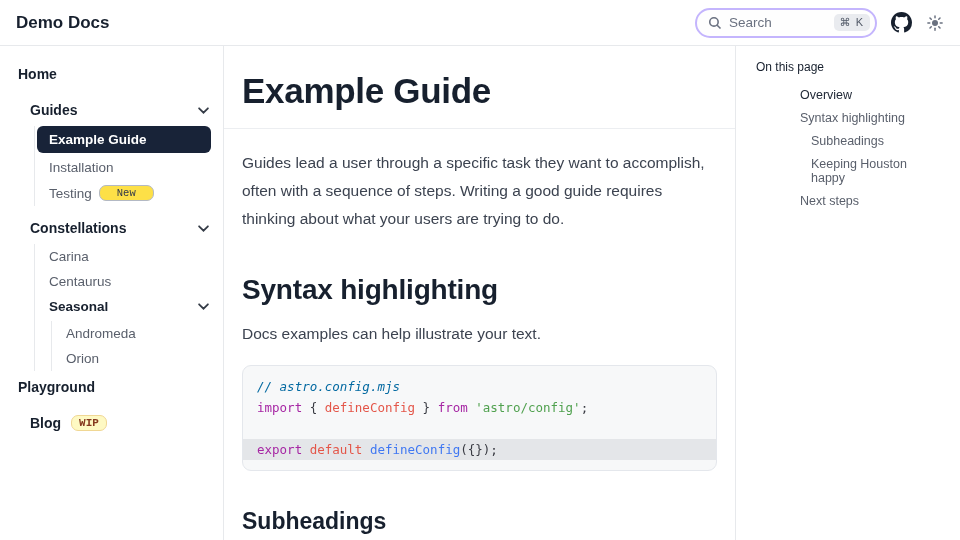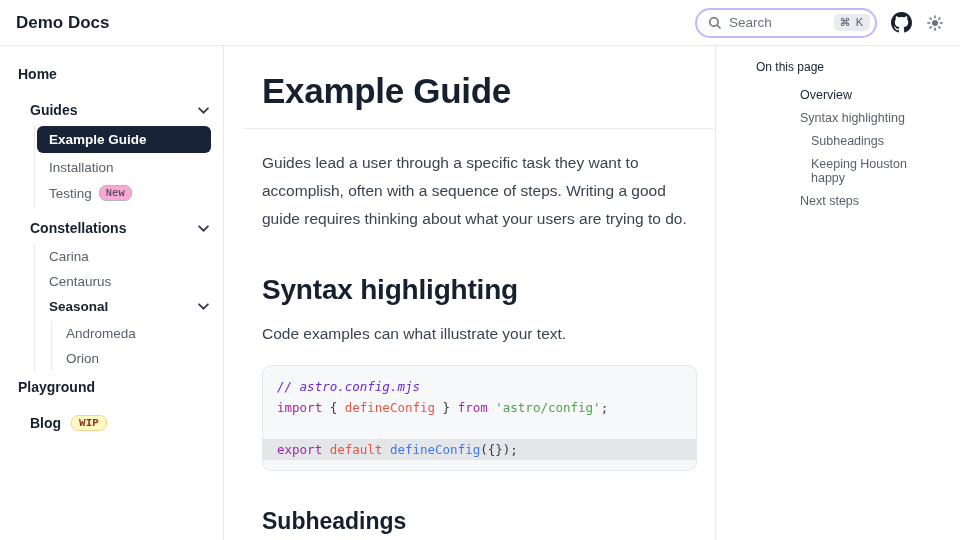--- a/index.html
+++ b/index.html
@@ -10,48 +10,48 @@
   
   .header { height:46px; flex:0 0 46px; display:flex; align-items:center; padding:16px 16px; border-bottom:1px solid #e7e9ec; background:#fff; }
   .site-title { font-size:17px; font-weight:700; color:#17202e; }
   .header-right { margin-left:auto; display:flex; align-items:center; gap:14px; }
   .search-btn { width:182px; height:30px; display:flex; align-items:center; gap:7px; padding:0 5px 0 11px; border:2px solid #c4b5fd; border-radius:999px; background:#fefefe; cursor:pointer; }
   .search-btn .search-ph { font-size:13.5px; color:#6a7180; }
   .search-kbd { margin-left:auto; background:#e9ebef; border-radius:5px; padding:2px 6px; font-size:11px; color:#525a68; letter-spacing:1px; }
   .icon-btn { display:flex; align-items:center; justify-content:center; background:none; border:none; cursor:pointer; }
 
   
-  .cols { flex:1; display:flex; min-height:0;gap:20px; }
+  .cols { flex:1; display:flex; min-height:0; }
   .sidebar { width:224px; flex:0 0 224px; border-right:1px solid #e7e9ec; padding:14px 12px 0 16px; overflow:hidden; }
   .main { flex:1; border-right:1px solid #e7e9ec; overflow:hidden; }
   .toc { width:224px; flex:0 0 224px; padding:14px 16px 0 20px; overflow:hidden; }
 
   
   .sb-top { display:flex; align-items:center; justify-content:space-between; font-size:14px; font-weight:700; color:#17202e; padding:6px 2px; cursor:pointer; border-radius:6px; }
   .sb-top + .sb-top, .sb-group { margin-top:8px;margin-left:12px; }
   .chev { color:#353c47; display:flex; }
   .sb-children { list-style:none; margin:2px 0 2px 6px; border-left:1px solid #e7e9ec; }
   .sb-item { font-size:13.5px; color:#595f6b; padding:5px 6px 5px 14px; cursor:pointer; display:flex; align-items:center; gap:7px; }
   .sb-item.current { background:#182338; color:#fff; font-weight:700; border-radius:6px; margin:2px 0 2px 2px; padding:6px 8px 6px 12px; }
   .sb-subgroup-label { display:flex; align-items:center; justify-content:space-between; font-size:13.5px; font-weight:700; color:#17202e; padding:5px 2px 5px 14px; cursor:pointer; }
   .sb-children .sb-children { margin-left:16px; }
-  .badge-new { font-size:10.5px; font-family:"Liberation Mono","DejaVu Sans Mono",monospace; color:#30384a; border:1px solid #b3b9c4; border-radius:7px; padding:1px 6px; background:#f9a8d4; }
+  .badge-new { font-size:10.5px; font-family:"Liberation Mono","DejaVu Sans Mono",monospace; color:#30384a; border:1px solid #b3b9c4; border-radius:7px; padding:1px 17px; background:#fde047; }
   .badge-wip { font-size:11px; font-weight:700; font-family:"Liberation Mono","DejaVu Sans Mono",monospace; color:#86391f; background:#fef9c3; border:1px solid #f0d794; border-radius:7px; padding:1px 7px; }
   .sb-top .badge-wip { margin-left:2px; }
 
   
   .page-title { font-size:35px; font-weight:700; color:#17202e; letter-spacing:-0.3px; margin:25px 18px 17px; }
   .title-divider { border:none; border-top:1px solid #eceef1; }
   .para { font-size:15.5px; line-height:1.8; color:#3c4350; margin:20px 18px 0; max-width:472px; }
   .h2 { font-size:28px; font-weight:700; color:#17202e; letter-spacing:-0.2px; margin:41px 18px 0; }
   .h2 + .para { margin-top:14px; }
   .code-block { margin:17px 18px 0; border:1px solid #e4e7ec; border-radius:9px; background:#f7f8f9; padding:10px 0; font-family:"DejaVu Sans Mono","Liberation Mono",monospace; font-size:12.5px; line-height:21px; color:#383a42; overflow:hidden; }
   .code-line { padding:0 14px; min-height:21px; white-space:pre; }
   .code-line.hl { background:#e4e6e9; }
-  .tok-cm { color:#6d28d9; font-style:italic; }
+  .tok-cm { color:#0369a1; font-style:italic; }
   .tok-kw { color:#a626a4; }
   .tok-var { color:#e45649; }
   .tok-str { color:#50a14f; }
   .tok-fn { color:#4078f2; }
   .tok-pl { color:#383a42; }
   .h3 { font-size:23px; font-weight:700; color:#17202e; margin:37px 18px 0; }
 
   
   .toc-title { font-size:12px; font-weight:400; color:#17202e; margin-bottom:9px; }
   .toc-list { list-style:none; font-size:12.5px;margin-left:36px; }
@@ -178,21 +178,21 @@
         </span>
       </div>
     </nav>
 
     <main class="main">
       <h1 class="page-title">Example Guide</h1>
       <hr class="title-divider">
       <p class="para">Guides lead a user through a specific task they want to accomplish, often with a sequence of steps. Writing a good guide requires thinking about what your users are trying to do.</p>
 
       <h2 class="h2">Syntax highlighting</h2>
-      <p class="para">Code examples can what illustrate your text.</p>
+      <p class="para">Docs examples can help illustrate your text.</p>
 
       <div class="code-block">
         <div class="code-line"><span class="tok-cm">// astro.config.mjs</span></div>
         <div class="code-line"><span class="tok-kw">import</span><span class="tok-pl"> { </span><span class="tok-var">defineConfig</span><span class="tok-pl"> } </span><span class="tok-kw">from</span><span class="tok-pl"> </span><span class="tok-str">'astro/config'</span><span class="tok-pl">;</span></div>
         <div class="code-line"></div>
         <div class="code-line hl"><span class="tok-kw">export</span><span class="tok-pl"> </span><span class="tok-var">default</span><span class="tok-pl"> </span><span class="tok-fn">defineConfig</span><span class="tok-pl">({});</span></div>
       </div>
 
       <h3 class="h3">Subheadings</h3>
 

